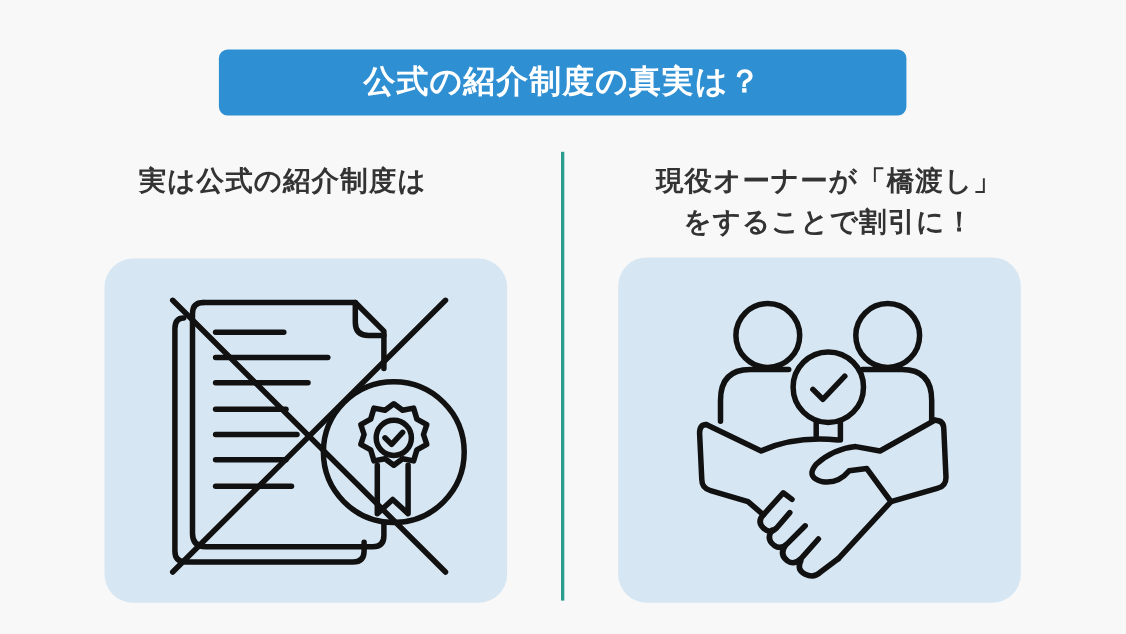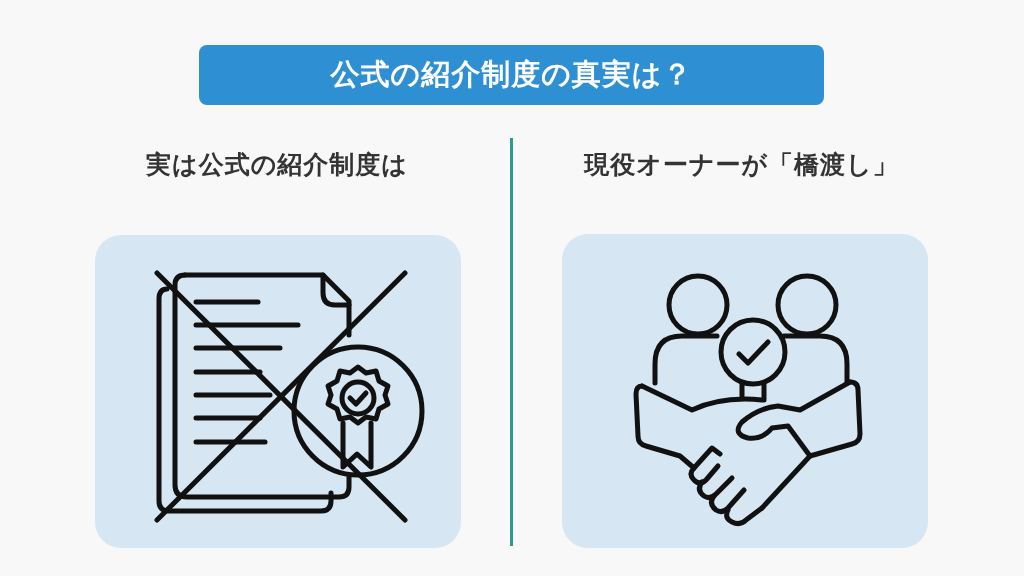--- a/index.html
+++ b/index.html
@@ -16,22 +16,22 @@
     color:#ffffff; font-weight:bold; font-size:29px; letter-spacing:1px;
   }
   .divider {
     position:absolute; left:510px; top:138px; width:3px; height:408px;
     background:#2a9d8f;
   }
   .heading {
     position:absolute; text-align:center; color:#333333; font-weight:bold;
     font-size:25px; line-height:37px; letter-spacing:1px;
   }
-  .heading.left { left:92px; width:370px; top:146px; }
-  .heading.right { left:539px; width:405px; top:146px; }
+  .heading.left { left:72px; width:370px; top:146px; }
+  .heading.right { left:551px; width:405px; top:146px; }
   .heading div { white-space:nowrap; }
   .card {
     position:absolute; background:#d6e6f2; border-radius:26px;
   }
   .card.left { left:95px; top:235px; width:366px; height:313px; }
   .card.right { left:562px; top:234px; width:366px; height:314px; }
   .card svg { position:absolute; left:0; top:0; }
 </style>
 </head>
 <body>
@@ -41,20 +41,21 @@
 </div>
 
 <div class="heading left">
   <div>実は公式の紹介制度は</div>
 </div>
 
 <div class="divider"></div>
 
 <div class="heading right">
   <div>現役オーナーが「橋渡し」</div>
+  <div>をすることで割引に！</div>
 </div>
 
 <div class="card left">
   <svg width="366" height="313" viewBox="0 0 366 313" fill="none" stroke="#111" stroke-width="5" stroke-linecap="round" stroke-linejoin="round">
 
     <path d="M72 54 Q64 54 64 64 L64 266 Q64 276 74 276 L226 276 Q236 276 236 266 L236 258"></path>
 
     <path d="M90 40 Q80 40 80 50 L80 250 Q80 262 92 262 L244 262 Q254 262 254 252 L254 240"></path>
     <path d="M90 40 L228 40 L254 66 L254 100"></path>
 

